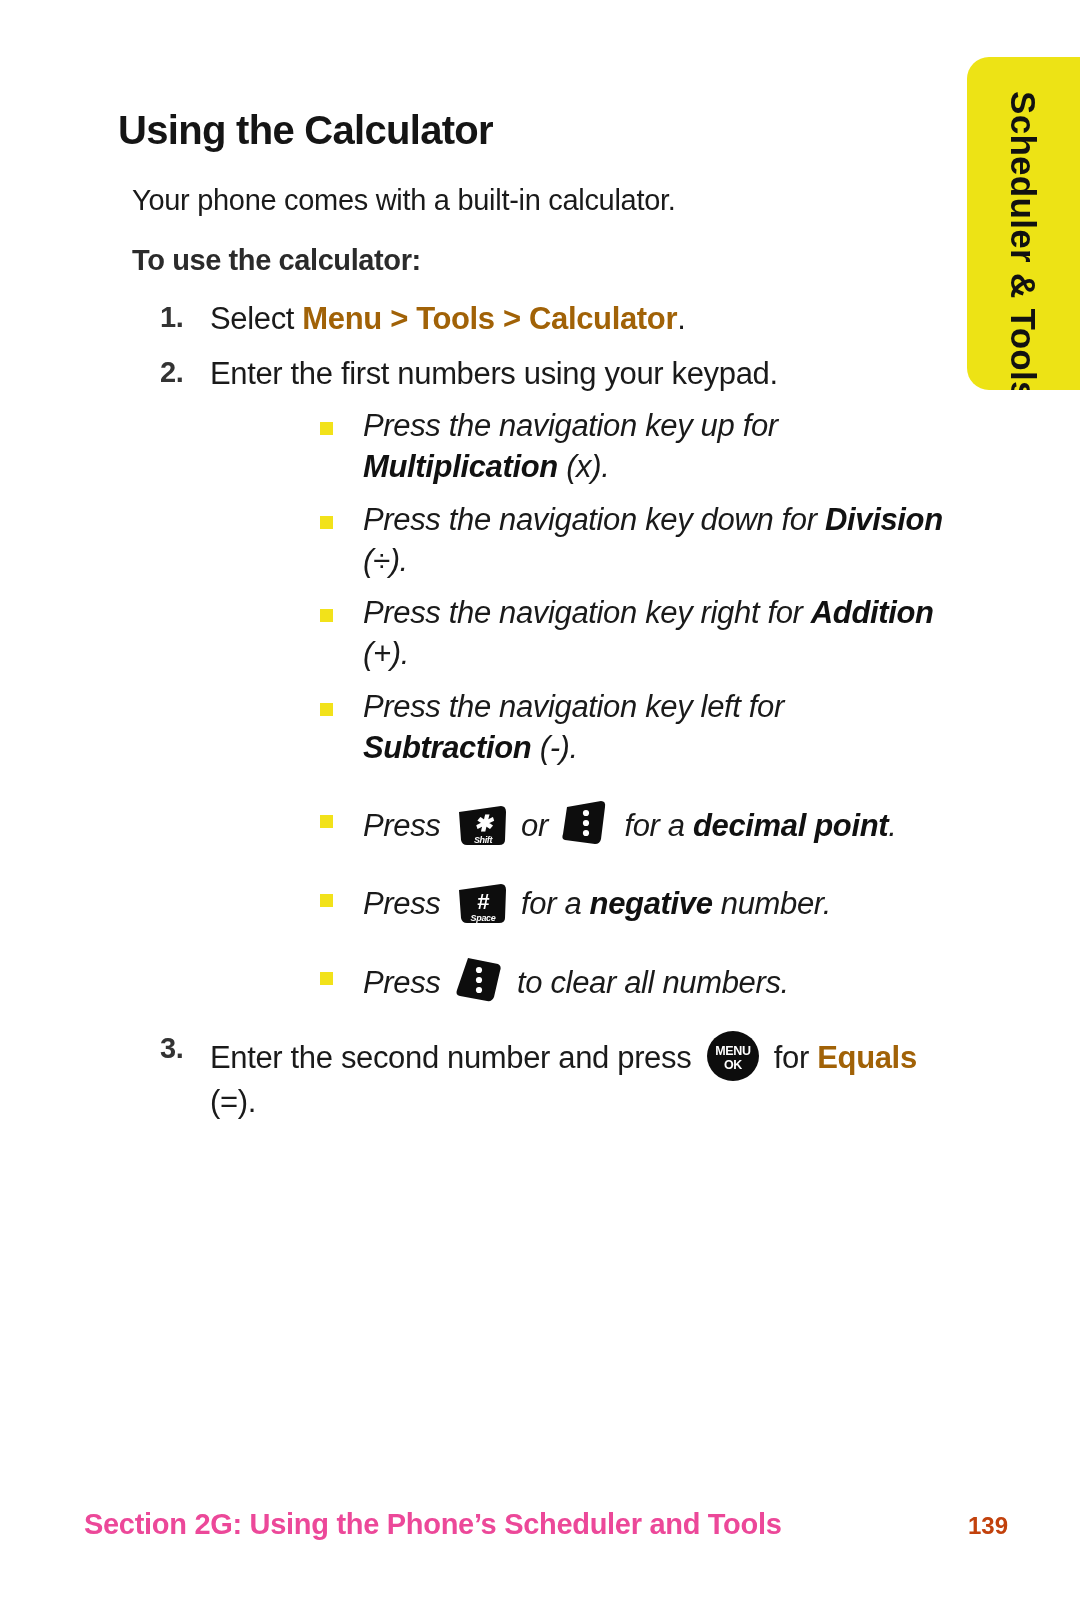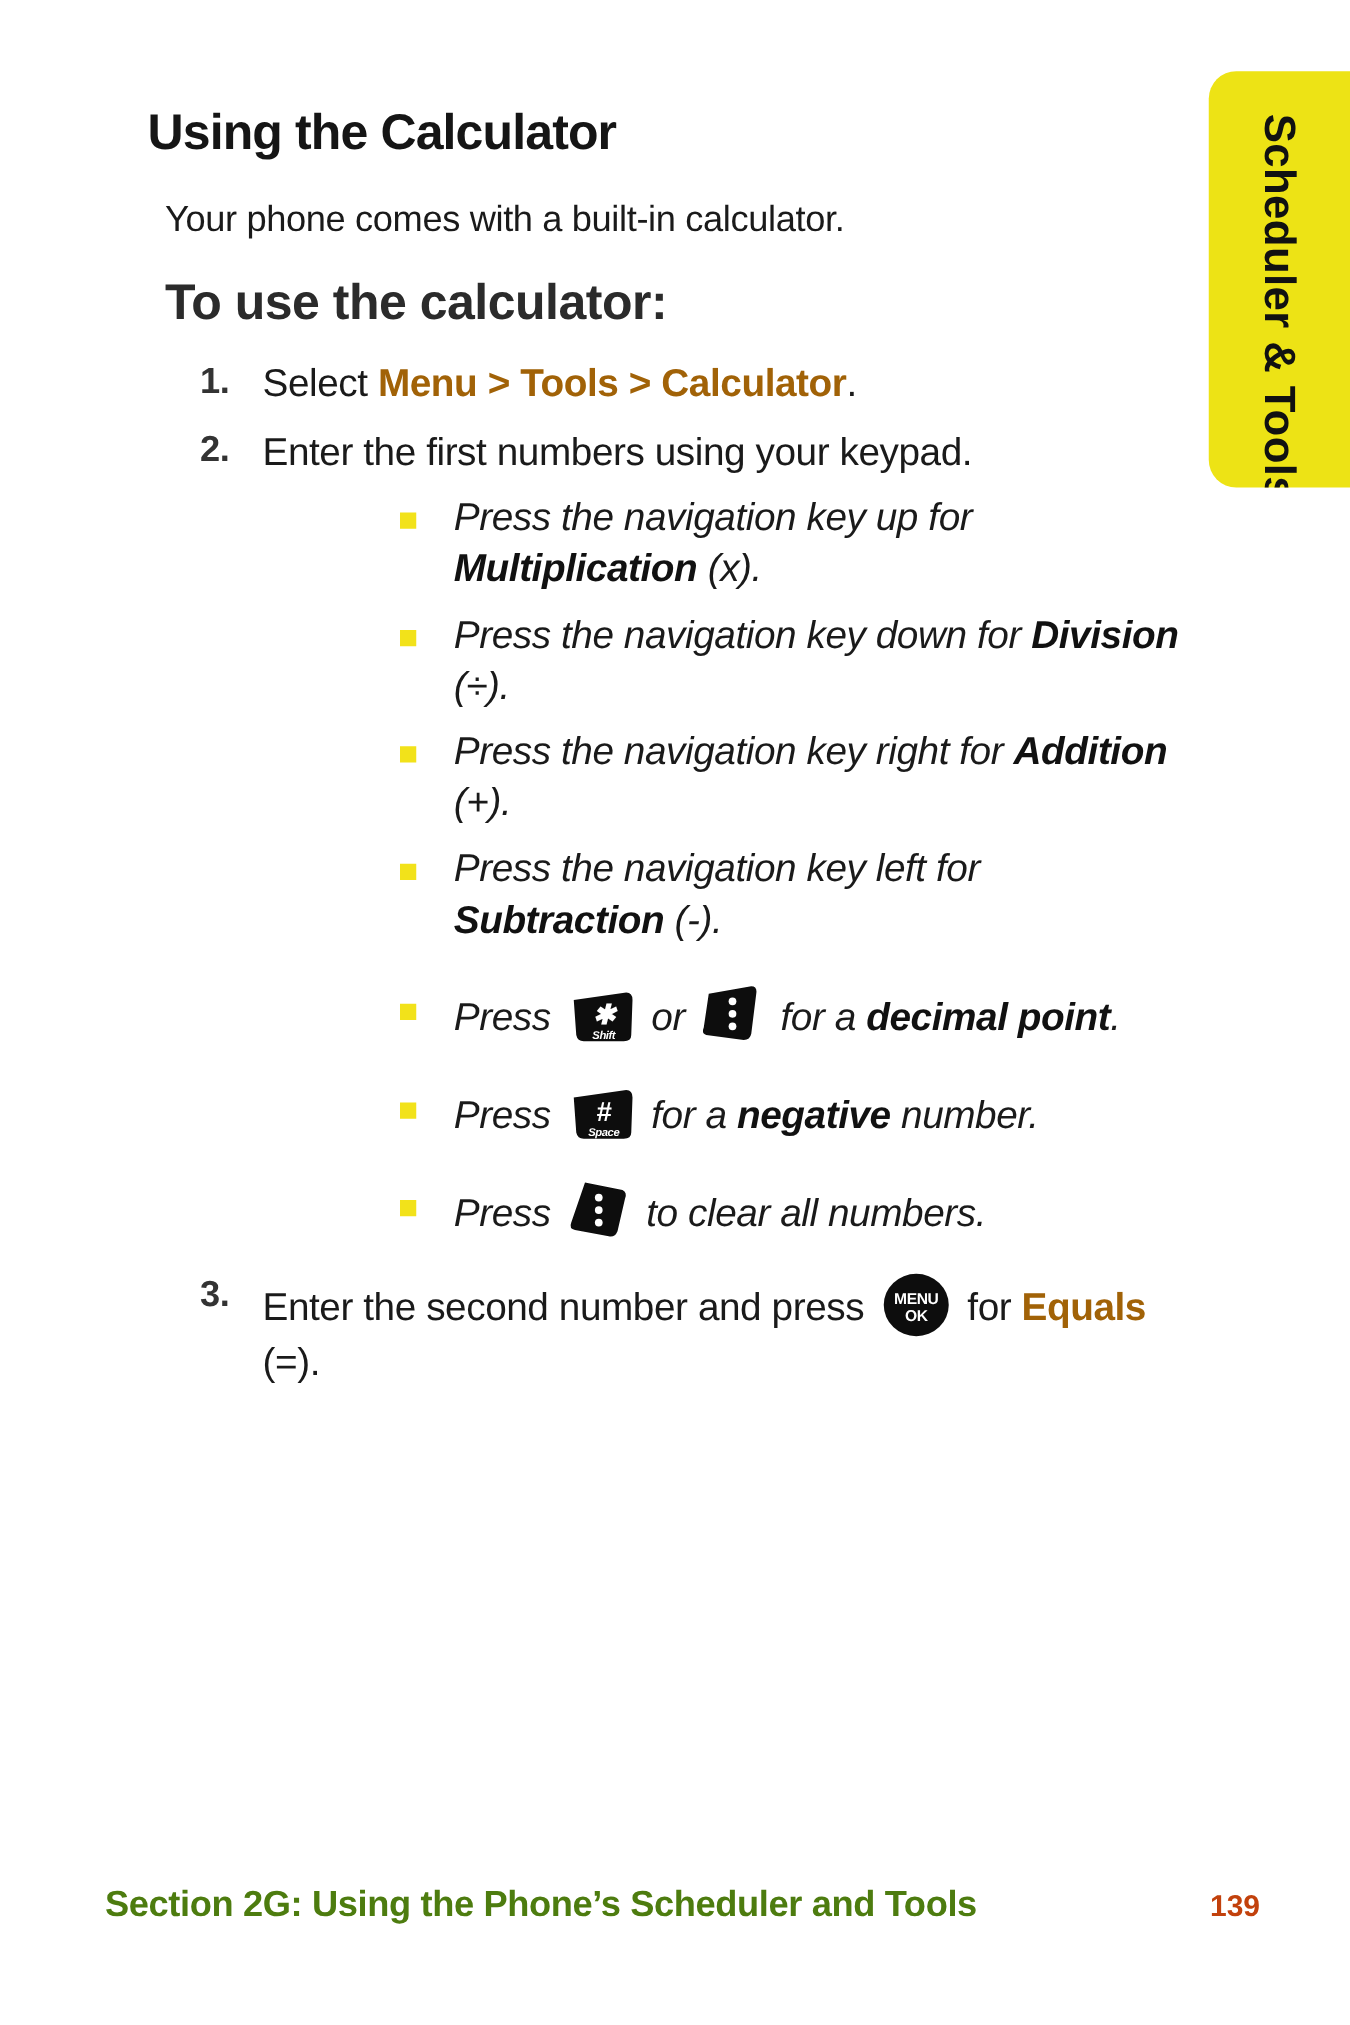--- a/index.html
+++ b/index.html
@@ -47,21 +47,21 @@
     top: 34px;
   }
 
   
   .content {
     position: absolute;
     left: 0;
     top: 0;
     width: 960px;
     padding-left: 118px;
-    padding-top: 84px;
+    padding-top: 108px;
   }
 
   h1.title {
     margin: 0;
     font-family: "Liberation Sans", sans-serif;
     font-weight: bold;
     font-size: 40px;
     letter-spacing: -0.7px;
     color: #151515;
     line-height: 1.1;
@@ -70,21 +70,21 @@
   p.intro {
     margin: 30px 0 0 14px;
     font-size: 29px;
     color: #1a1a1a;
     letter-spacing: -0.3px;
     line-height: 1.25;
   }
 
   p.subhead {
     margin: 26px 0 0 14px;
-    font-size: 40px;
+    font-size: 29px;
     font-weight: bold;
     color: #2b2b2b;
     letter-spacing: -0.4px;
   }
 
   
   ol.steps {
     list-style: none;
     margin: 22px 0 0 0;
     padding: 0;
@@ -167,21 +167,21 @@
     left: 84px;
     right: 72px;
     top: 1508px;
     display: flex;
     align-items: baseline;
     justify-content: space-between;
   }
   .footer-text {
     font-size: 29px;
     font-weight: bold;
-    color: #4d7c0f;
+    color: #ec4899;
     letter-spacing: -0.3px;
   }
   .footer-page {
     font-size: 24px;
     font-weight: bold;
     color: #c2410c;
   }
 </style>
 </head>
 <body>

